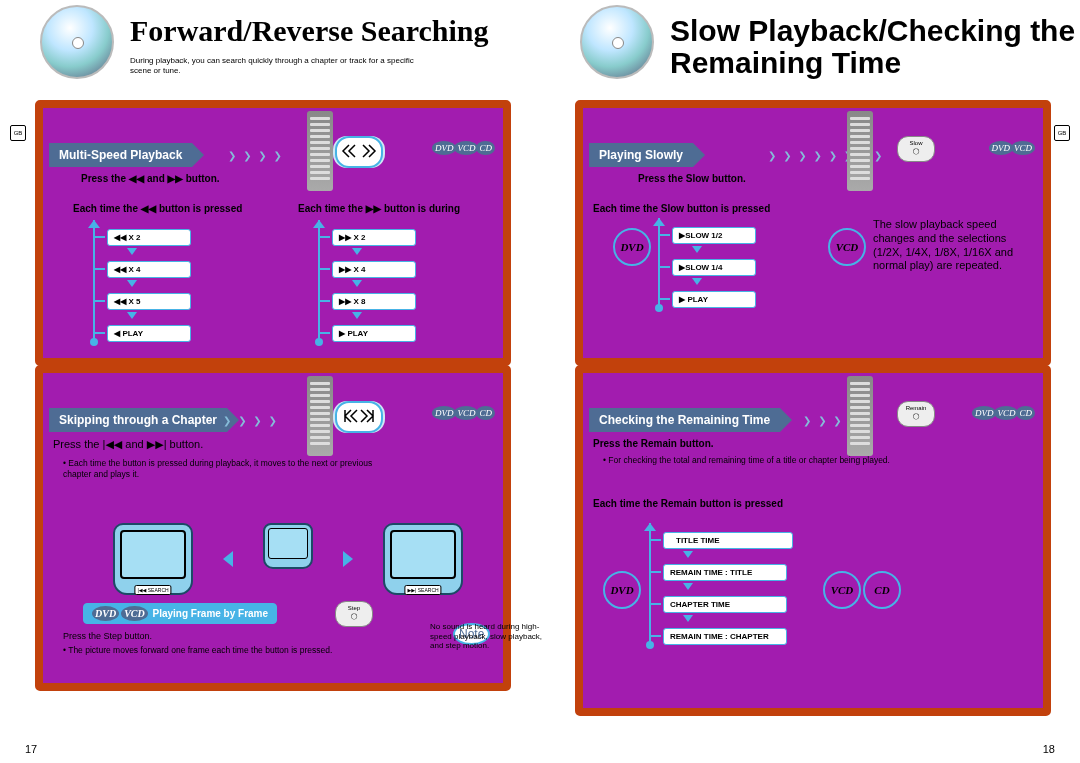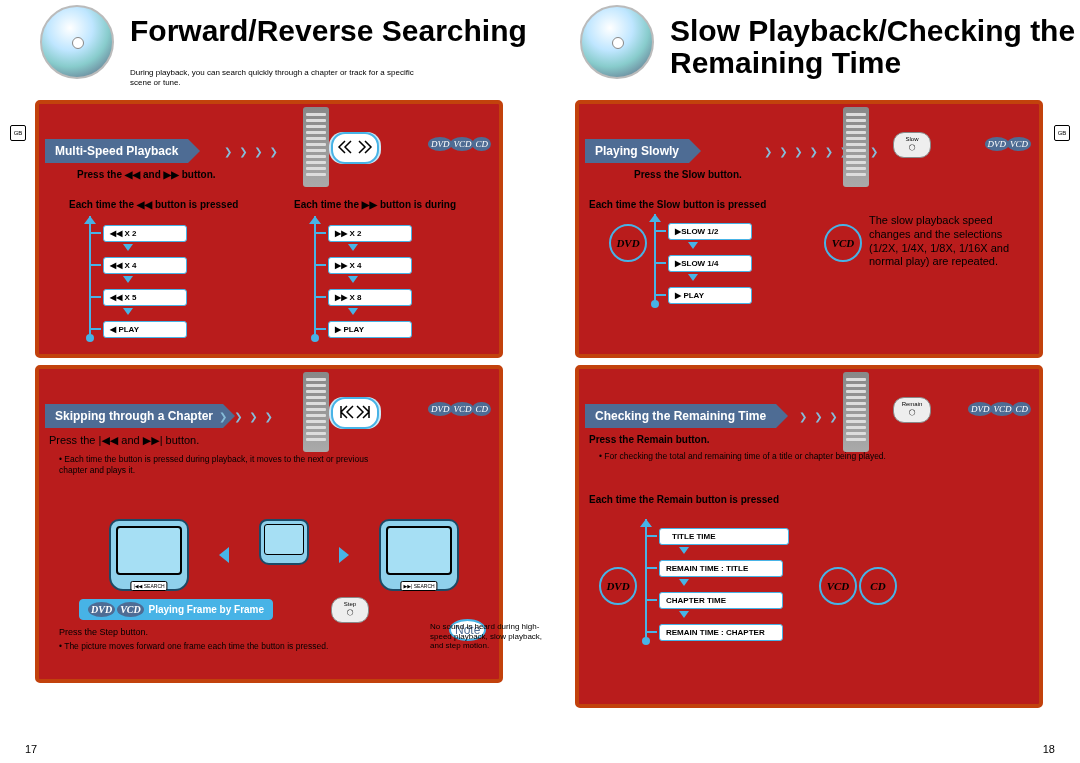--- a/index.html
+++ b/index.html
@@ -23,26 +23,26 @@
   .right { left: 540px; }
 
   
   .page-title {
     position: absolute;
     top: 15px;
     font-size: 30px;
     font-weight: bold;
     line-height: 1.05;
   }
-  .left .page-title { left: 130px; }
+  .left .page-title { left: 130px; font-family: Liberation Serif, serif; }
   .right .page-title { left: 130px; }
 
   .intro-text {
     position: absolute;
-    top: 68px;
+    top: 56px;
     left: 130px;
     font-size: 8px;
     width: 300px;
     line-height: 1.2;
   }
 
   
   .disc-corner {
     position: absolute;
     top: 5px;
@@ -59,23 +59,23 @@
     top: 50%; left: 50%;
     width: 10px; height: 10px;
     margin: -5px 0 0 -5px;
     background: #fff; border: 1px solid #888;
     border-radius: 50%;
   }
 
   
   .big-box {
     position: absolute;
-    border: 4px solid #c2410c;
+    border: 8px solid #c2410c;
     border-radius: 5px;
-    background: #b91c1c;
+    background: #a21caf;
   }
   .big-box.sec1L { left: 35px; top: 100px; width: 460px; height: 250px; }
   .big-box.sec2L { left: 35px; top: 365px; width: 460px; height: 310px; }
   .big-box.sec1R { left: 35px; top: 100px; width: 460px; height: 250px; }
   .big-box.sec2R { left: 35px; top: 365px; width: 460px; height: 335px; }
 
   .flag {
     display: inline-block;
     background: #4e6c94;
     color: #fff;

